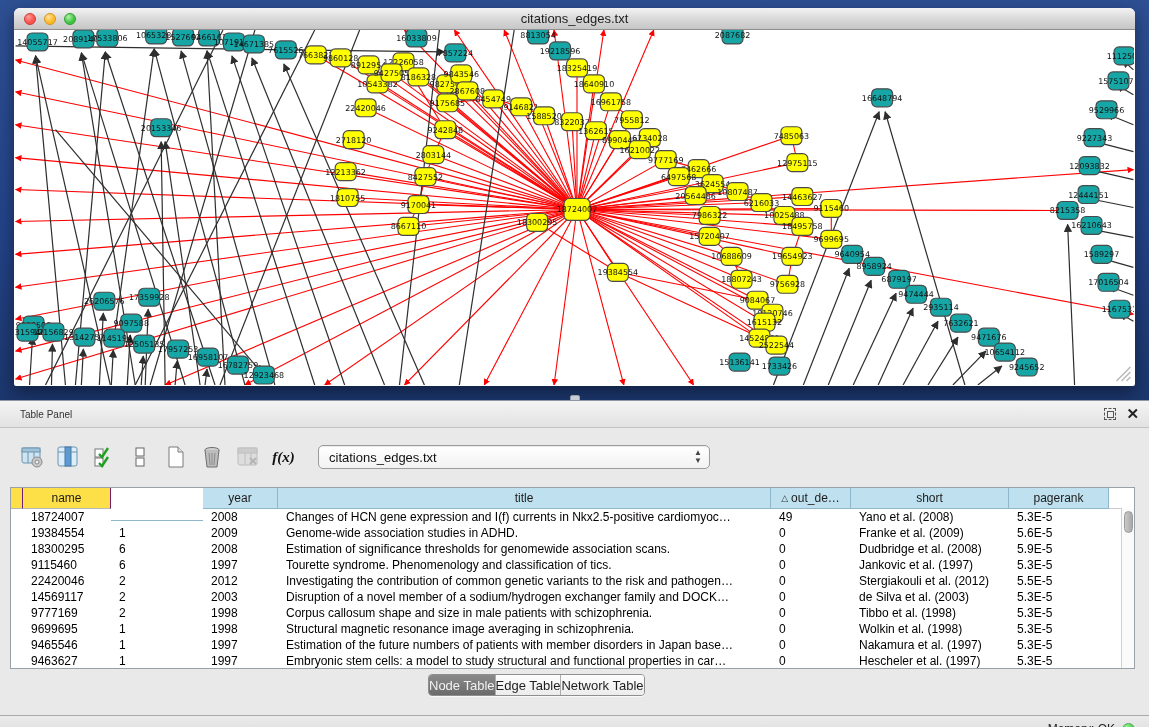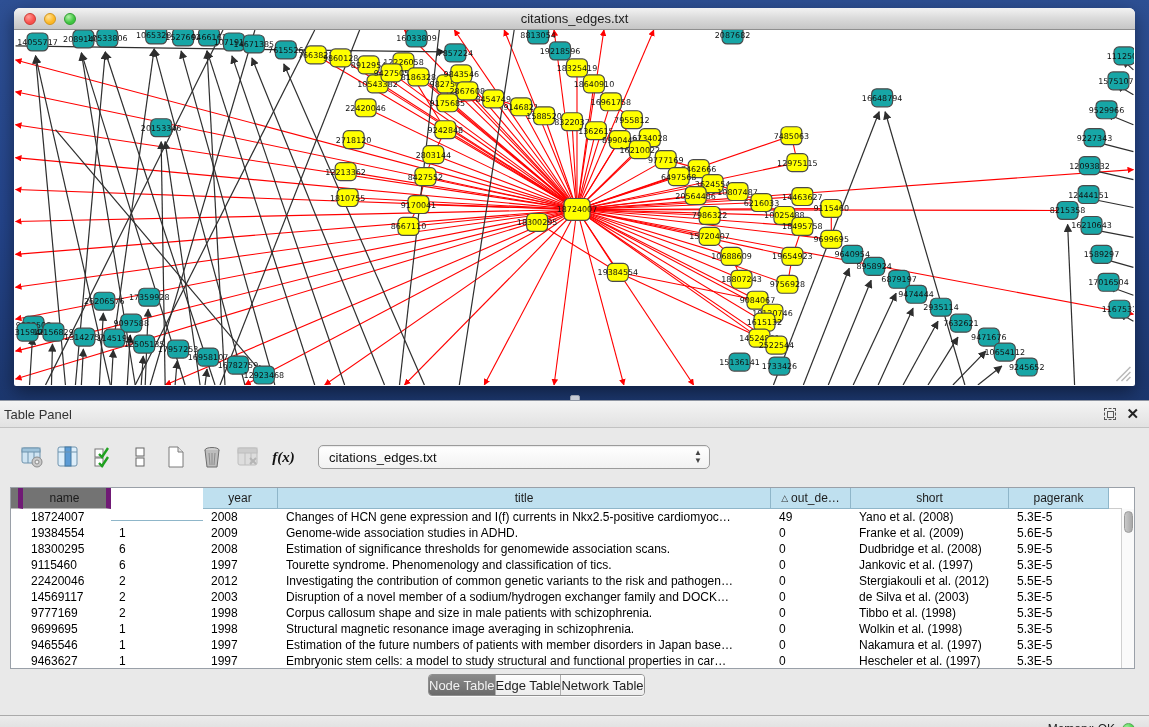--- a/index.html
+++ b/index.html
@@ -27,40 +27,40 @@
     background:#fff; overflow:hidden; border-radius:0 0 2px 2px; }
   svg text.nlab { font-family:"DejaVu Sans", sans-serif; font-size:8px; fill:#111; }
 
   
   .split-grip { position:absolute; left:570px; top:395px; width:10px; height:7px;
     background:#c7ccd6; border:1px solid #9aa0ae; border-radius:2px; }
   .table-panel { position:absolute; left:0; top:400px; width:1149px; height:327px;
     background:#e9e9e9; border-top:1px solid #8f96a3; }
   .panel-header { height:27px; background:linear-gradient(180deg,#f4f4f4,#e2e2e2);
     border-bottom:1px solid #c2c2c2; display:flex; align-items:center; }
-  .panel-title { margin-left:4px; font-size:13px; color:#333; }
+  .panel-title { margin-left:20px; font-size:10px; color:#333; }
   .panel-hdr-icons { margin-left:auto; margin-right:10px; display:flex; gap:10px; align-items:center; }
   .float-ic { width:12px; height:12px; border:1px dashed #555; position:relative; }
   .float-ic:after { content:""; position:absolute; left:2px; top:2px; width:5px; height:5px; border:1px solid #555; background:#eee; }
   .close-x { font-size:15px; font-weight:bold; color:#222; line-height:12px; cursor:default; }
 
   .toolbar { position:absolute; left:18px; top:40px; height:32px; display:flex; align-items:center; gap:9px; }
   .tool-btn { width:27px; height:27px; display:flex; align-items:center; justify-content:center; }
   .fx { font-size:15px; color:#111; font-style:italic; font-family:"Liberation Serif",serif; font-weight:bold; }
   .combo { margin-left:12px; width:392px; height:24px; background:linear-gradient(180deg,#ffffff,#f2f2f2);
     border:1px solid #9b9b9b; border-radius:5px; display:flex; align-items:center;
     font-size:13px; color:#111; padding-left:10px; position:relative; box-shadow:inset 0 1px 1px rgba(0,0,0,.08); }
   .combo .arrows { position:absolute; right:7px; top:3px; font-size:8px; color:#444; line-height:8px; text-align:center; }
 
   .tablebox { position:absolute; left:10px; top:86px; width:1125px; height:182px;
     background:#fff; border:1px solid #9aa0a8; overflow:hidden; }
   .thead { display:flex; height:21px; font-size:12px; color:#1c1c1c; }
   .th { background:#bfe0ef; border-right:1px solid #8fb6c9; border-bottom:1px solid #8fb6c9;
     display:flex; align-items:center; justify-content:center; overflow:hidden; white-space:nowrap; }
-  .th.gray { background:#737373; border-right:5px solid #701a75; border-bottom:1px solid #b7b7b7; }
+  .th.gray { background:#fde047; border-right:1px solid #701a75; border-bottom:1px solid #b7b7b7; }
   .tri { font-size:9px; margin-right:3px; color:#333; }
   .trow { display:flex; height:16px; font-size:12px; color:#000; align-items:center; }
   .td { padding-left:8px; overflow:hidden; white-space:nowrap; }
   .c0{width:12px;} .c1{width:88px;} .c2{width:92px;margin-top:32px;} .c3{width:75px;} .c4{width:493px;}
   .c5{width:80px;} .c6{width:158px;} .c7{width:100px;} .c8{width:13px;}
   .vscroll { position:absolute; right:0px; top:21px; bottom:0; width:13px;
     background:#fafafa; border-left:1px solid #d0d0d0; }
   .vthumb { position:absolute; left:2px; top:2px; width:9px; height:22px; border-radius:5px;
     background:linear-gradient(90deg,#c9c9c9,#a8a8a8); border:1px solid #9a9a9a; }
 

